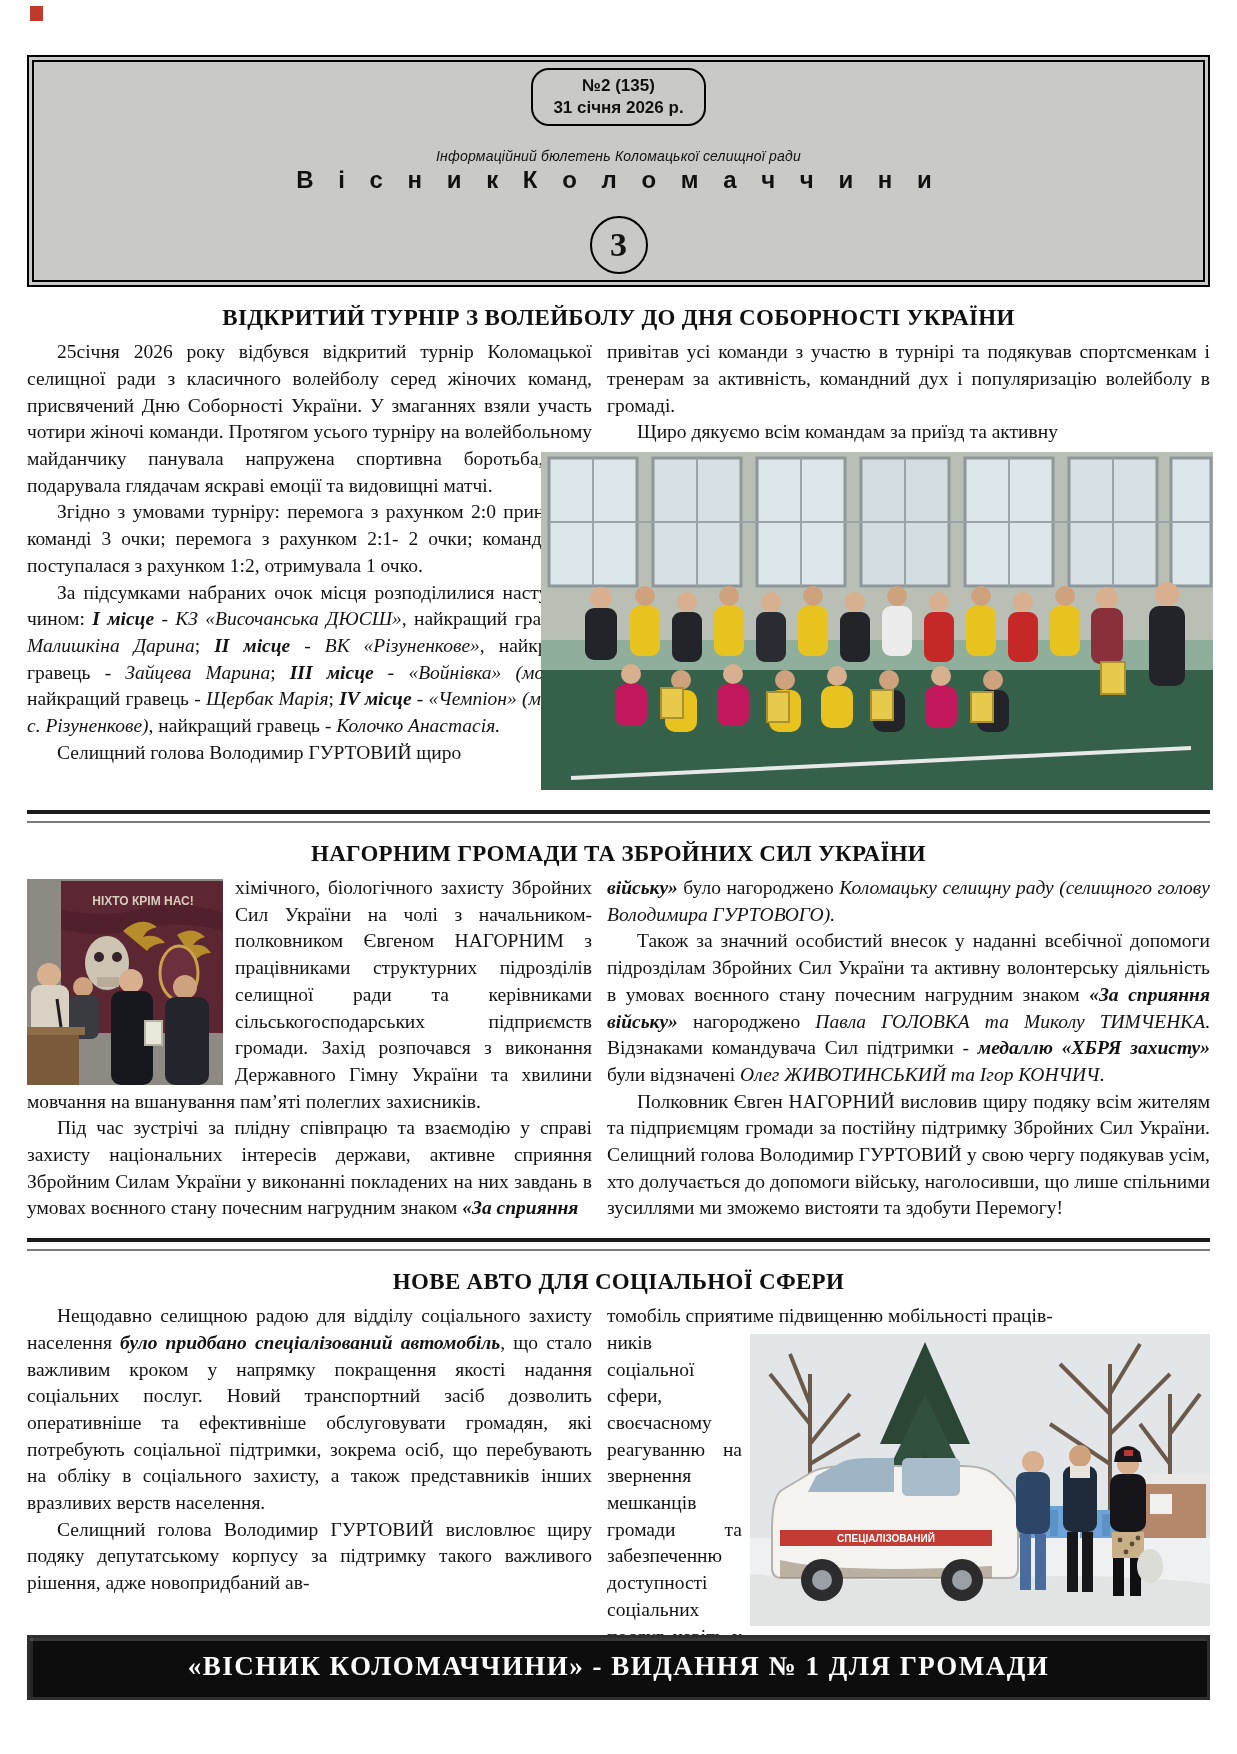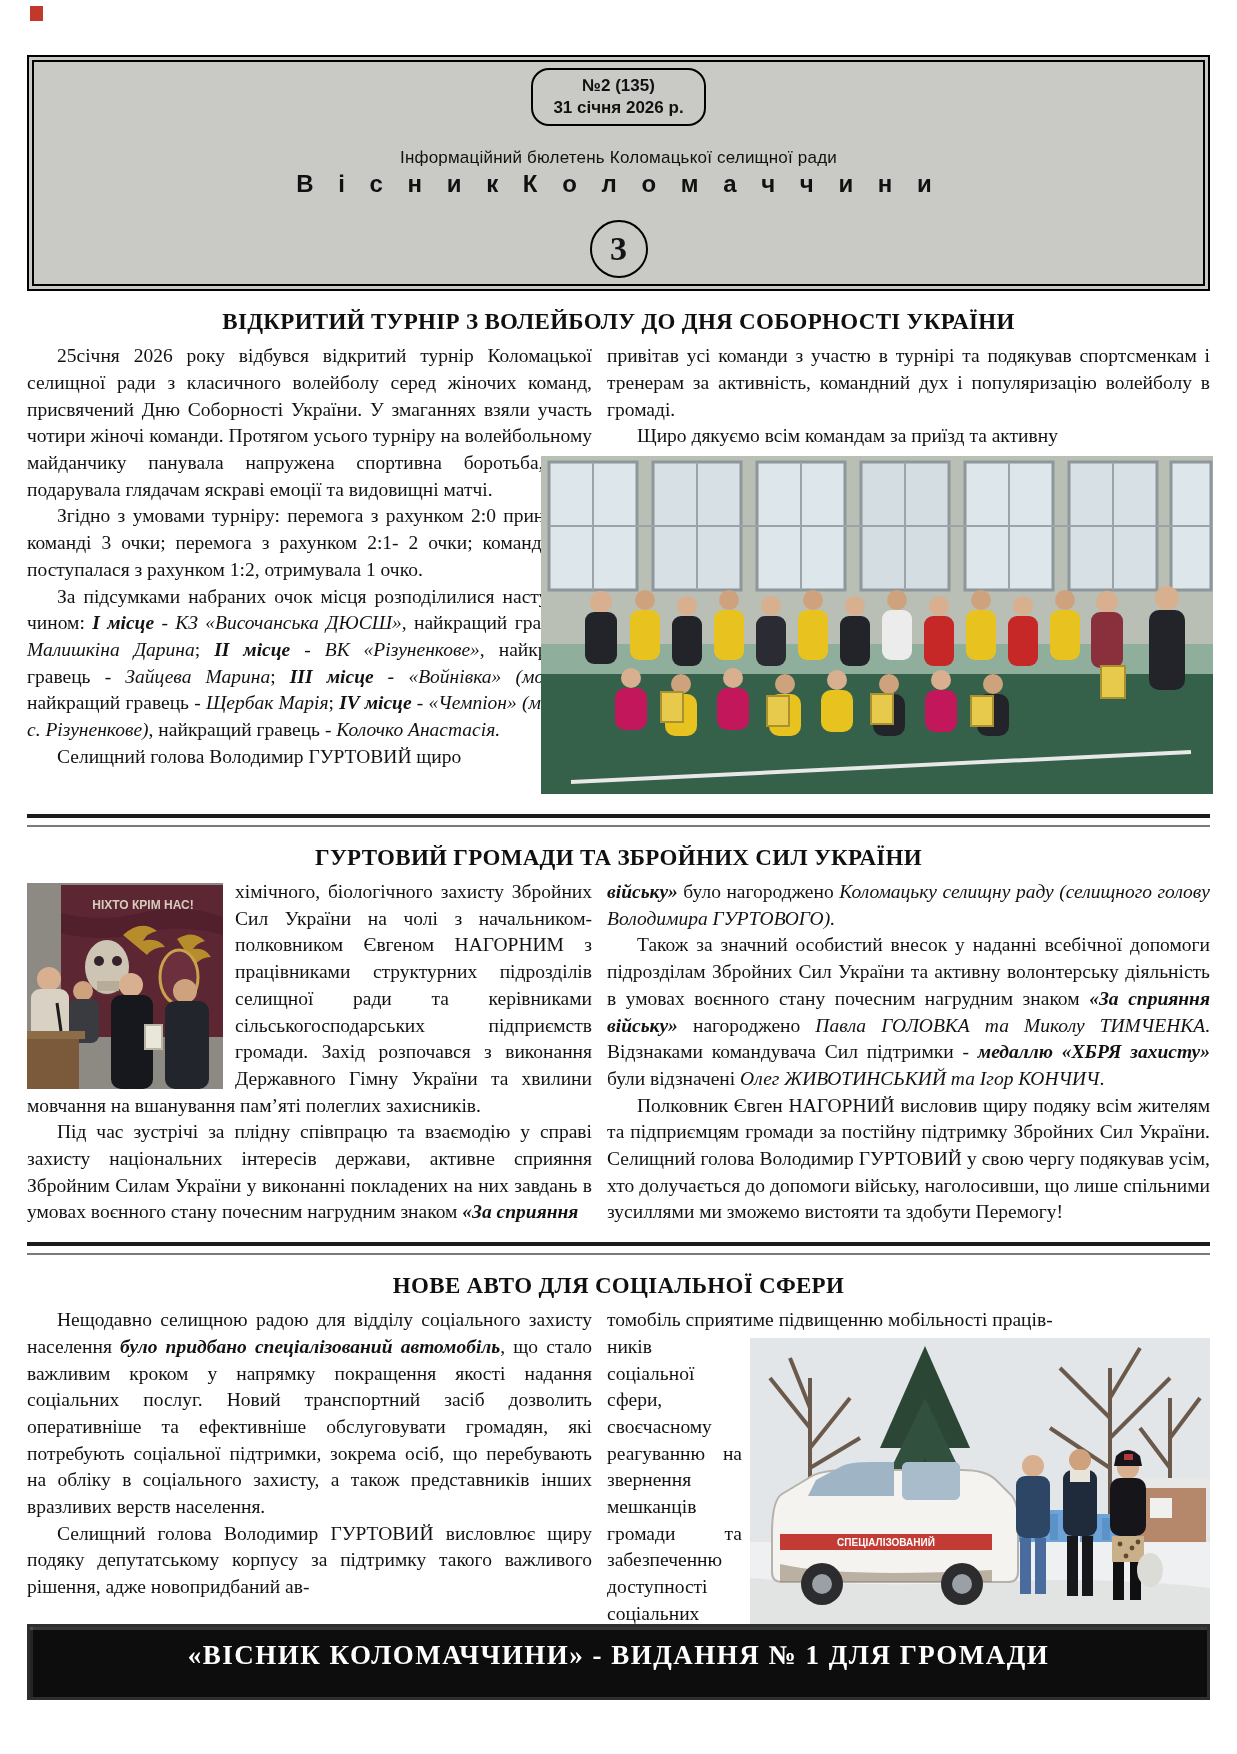--- a/index.html
+++ b/index.html
@@ -21,21 +21,21 @@
     border:2px solid #000; display:flex; align-items:center;
     padding:6px 16px; gap:22px;flex-direction:column;
   }
   .issue-box {
     border:2px solid #000; border-radius:18px; padding:5px 20px;
     text-align:center; font-family:"Liberation Sans", sans-serif;
     font-weight:bold; font-size:17px; line-height:1.3; white-space:nowrap;
     color:#111;
   }
   .header-center { flex:1; text-align:center; font-family:"Liberation Sans", sans-serif; color:#111; }
-  .header-line1 { font-size:17px; letter-spacing:0.2px; }
+  .header-line1 { font-size:14px; letter-spacing:0.2px;font-style:italic; }
   .header-line2 { font-size:24px; font-weight:bold; letter-spacing:9px; margin-top:2px;text-align:right; }
   .page-num {
     width:54px; height:54px; border:2px solid #000; border-radius:50%;
     display:flex; align-items:center; justify-content:center;
     font-size:34px; font-weight:bold; background:#c9c9c5;
   }
   
   .content { margin:0 27px; }
   .article-title {
     text-align:center; font-weight:bold; font-size:23px;
@@ -58,21 +58,21 @@
   .photo-volleyball svg, .photo-meeting svg, .photo-van svg { display:block; width:100%; height:100%; }
   .photo-meeting { float:left; width:196px; height:206px; margin:4px 12px 2px 0; }
   .photo-van { float:right; width:460px; height:292px; margin:4px 0 12px 8px; }
   .flow-block { overflow:visible; }
   .clearfix::after { content:""; display:block; clear:both; }
   
   .footer {
     position:absolute; left:27px; right:27px; bottom:54px;
     background:#0d0d0d; border:3px solid #2e2e2e;
     box-shadow: inset 0 3px 0 rgba(255,255,255,0.18), inset 3px 0 0 rgba(255,255,255,0.10);
-    text-align:center; padding:13px 0 26px 0;
+    text-align:center; padding:13px 0 15px 0;
   }
   .footer-text {
     color:#ffffff; font-weight:bold; font-size:27px; letter-spacing:1.5px;
   }
 </style>
 </head>
 <body>
 
 <div class="page">
   <div class="print-mark"></div>
@@ -233,21 +233,21 @@
             </svg>
           </div>
 
         </div>
       </div>
     </section>
 
     <div class="divider"></div>
 
     <section>
-      <h2 class="article-title">ГУРТОВИЙ ГРОМАДИ ТА ЗБРОЙНИХ СИЛ УКРАЇНИ</h2>
+      <h2 class="article-title">НАГОРНИМ ГРОМАДИ ТА ЗБРОЙНИХ СИЛ УКРАЇНИ</h2>
       <div class="cols">
         <div class="col-left">
           <div class="flow-block clearfix">
             <div class="photo-meeting">
               <svg viewBox="0 0 196 206" preserveAspectRatio="none">
                 <rect x="0" y="0" width="196" height="206" fill="#8d8a84"></rect>
                 <rect x="34" y="2" width="162" height="152" fill="#5d2633"></rect>
                 <path d="M34 30 q40 10 80 0 q42 -10 82 4 l0 18 q-40 -12 -82 -2 q-40 10 -80 0 z" fill="#51202c"></path>
                 <text x="116" y="26" text-anchor="middle" font-size="12" font-weight="bold" fill="#d8cdbd" font-family="Liberation Sans, sans-serif">НІХТО КРІМ НАС!</text>
                 <g>

